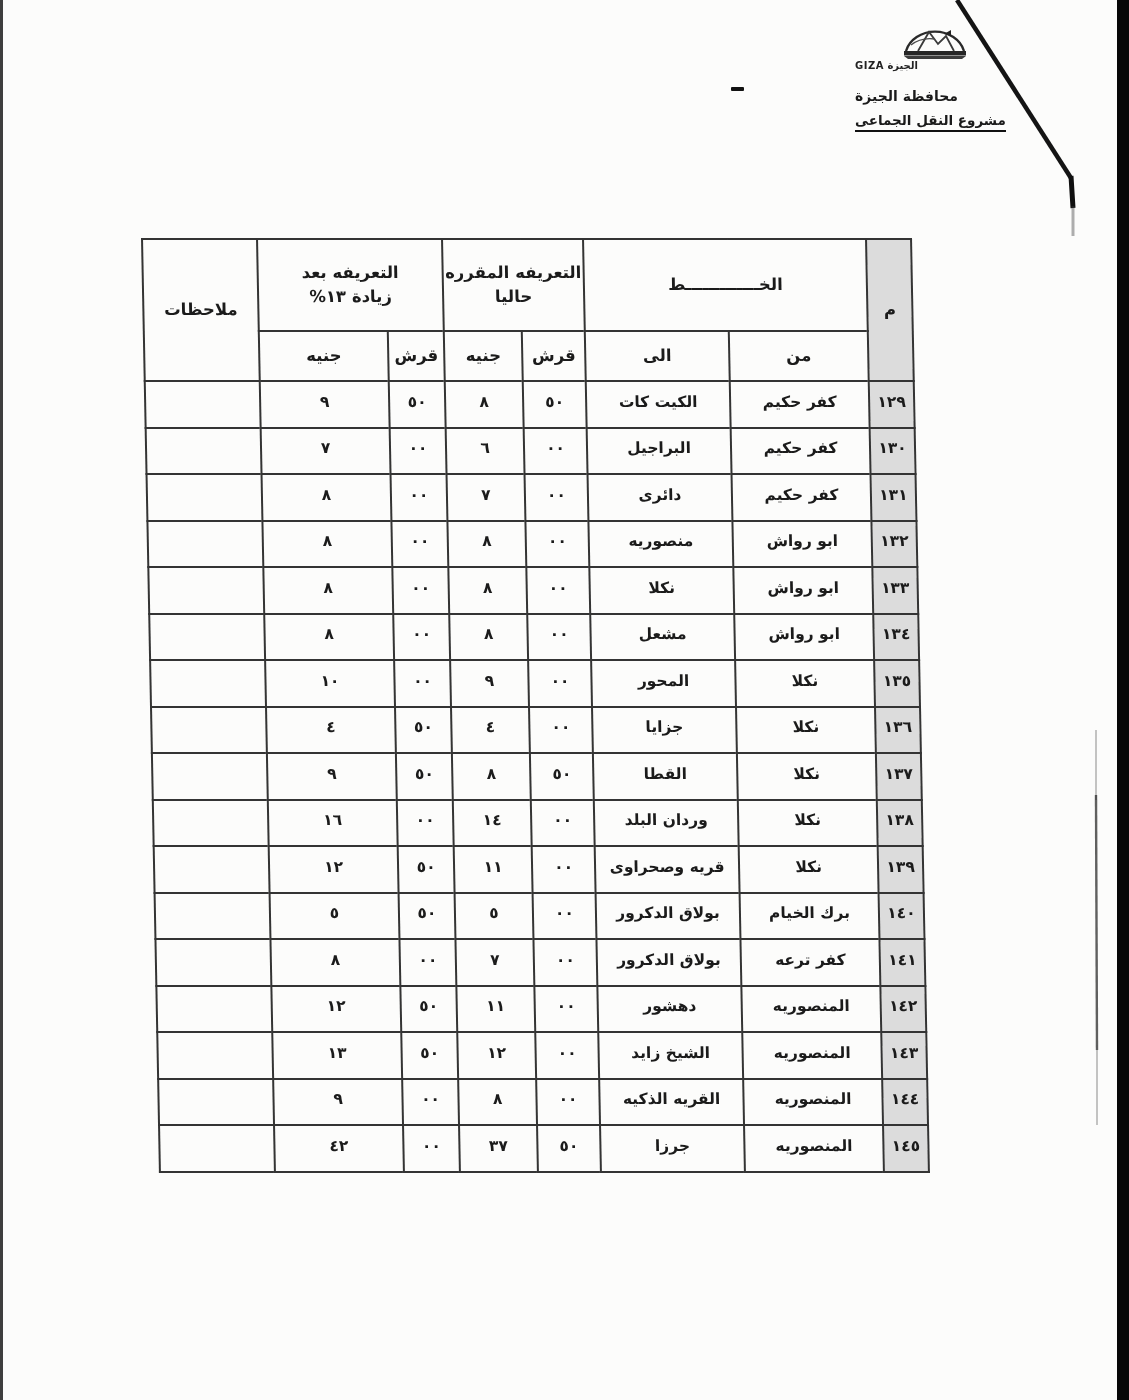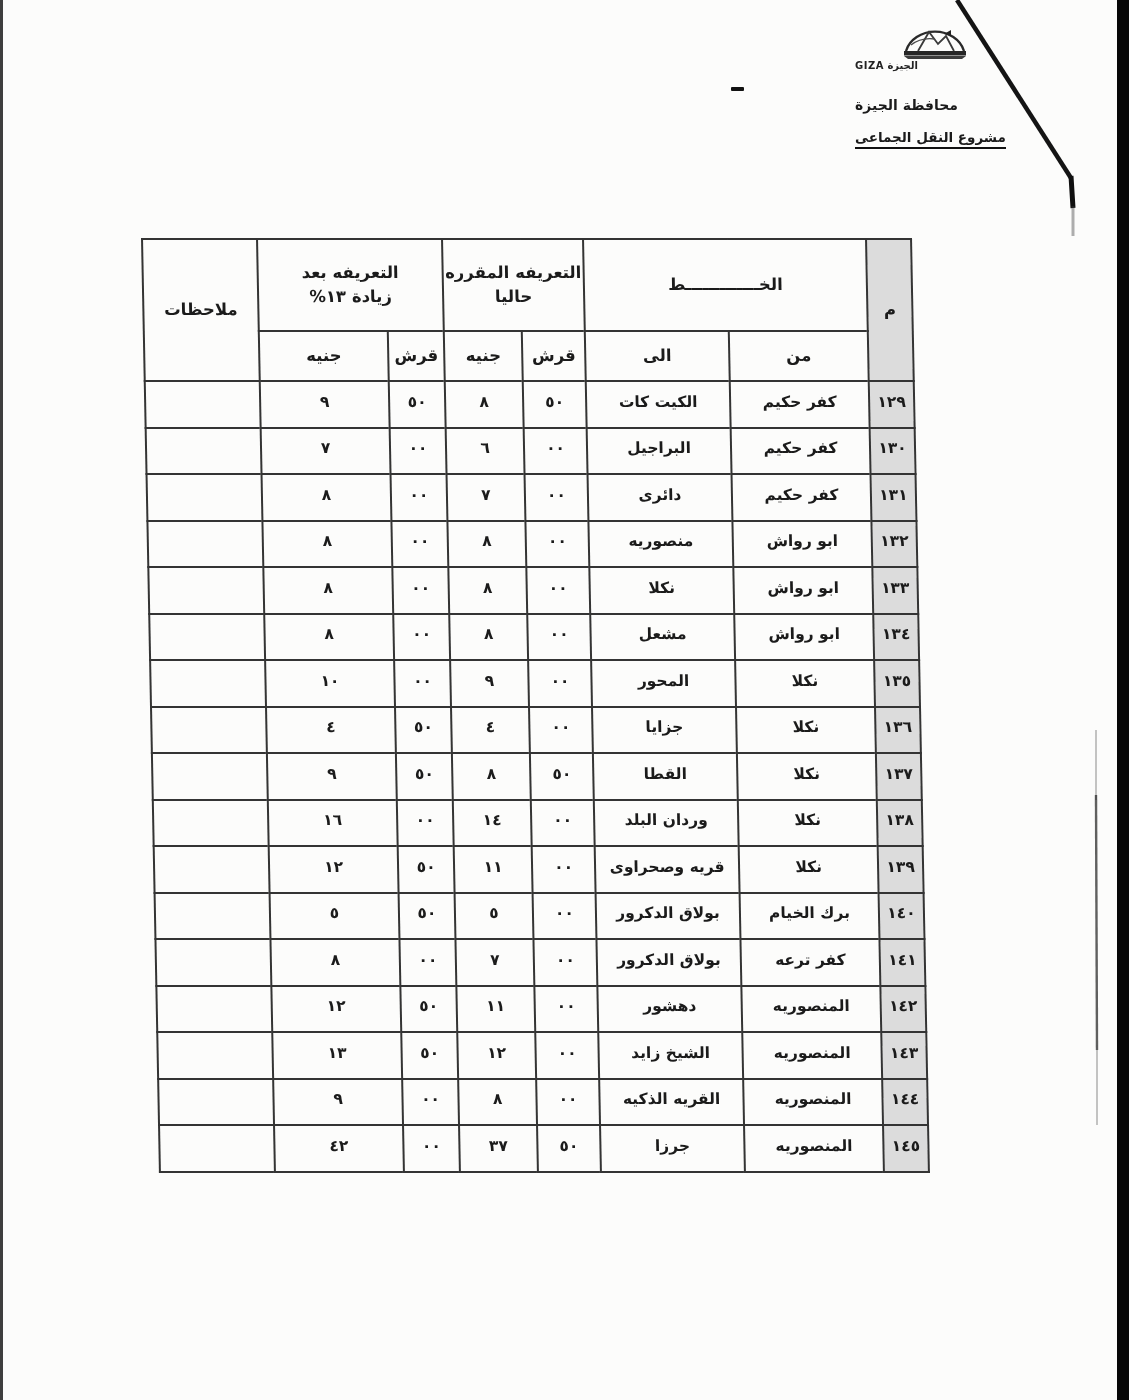--- a/index.html
+++ b/index.html
@@ -12,22 +12,22 @@
   }
   
   .scan-left-edge{position:absolute;left:0;top:0;width:3px;height:1400px;background:#1c1c1c;opacity:.85;}
   .scan-right-strip{position:absolute;left:1117px;top:0;width:12px;height:1400px;background:#070707;}
   .artifact-svg{position:absolute;left:0;top:0;pointer-events:none;}
   .center-dash{position:absolute;left:731px;top:87px;width:13px;height:4px;background:#121212;border-radius:1px;}
   
   .letterhead{position:absolute;left:855px;top:18px;width:160px;text-align:left;direction:rtl;}
   .logo-box{width:78px;margin:0 auto;display:block;}
   .logo-caption{font-size:10px;font-weight:bold;letter-spacing:.5px;color:#222;margin-top:-2px;white-space:nowrap;}
-  .gov-name{font-size:14px;font-weight:bold;margin-top:26px;white-space:nowrap;}
-  .project-title{display:inline-block;font-size:13.5px;font-weight:bold;margin-top:16px;
+  .gov-name{font-size:14px;font-weight:bold;margin-top:17px;white-space:nowrap;}
+  .project-title{display:inline-block;font-size:13.5px;font-weight:bold;margin-top:8px;
     border-bottom:2.4px solid #111;padding-bottom:2px;white-space:nowrap;}
   
   .doc-table{
     position:absolute;left:141px;top:238px;width:769px;
     border-collapse:collapse;table-layout:fixed;
     transform:skewX(1.1deg);transform-origin:0 0;
     direction:rtl;
   }
   .doc-table th,.doc-table td{
     border:2px solid #343434;

